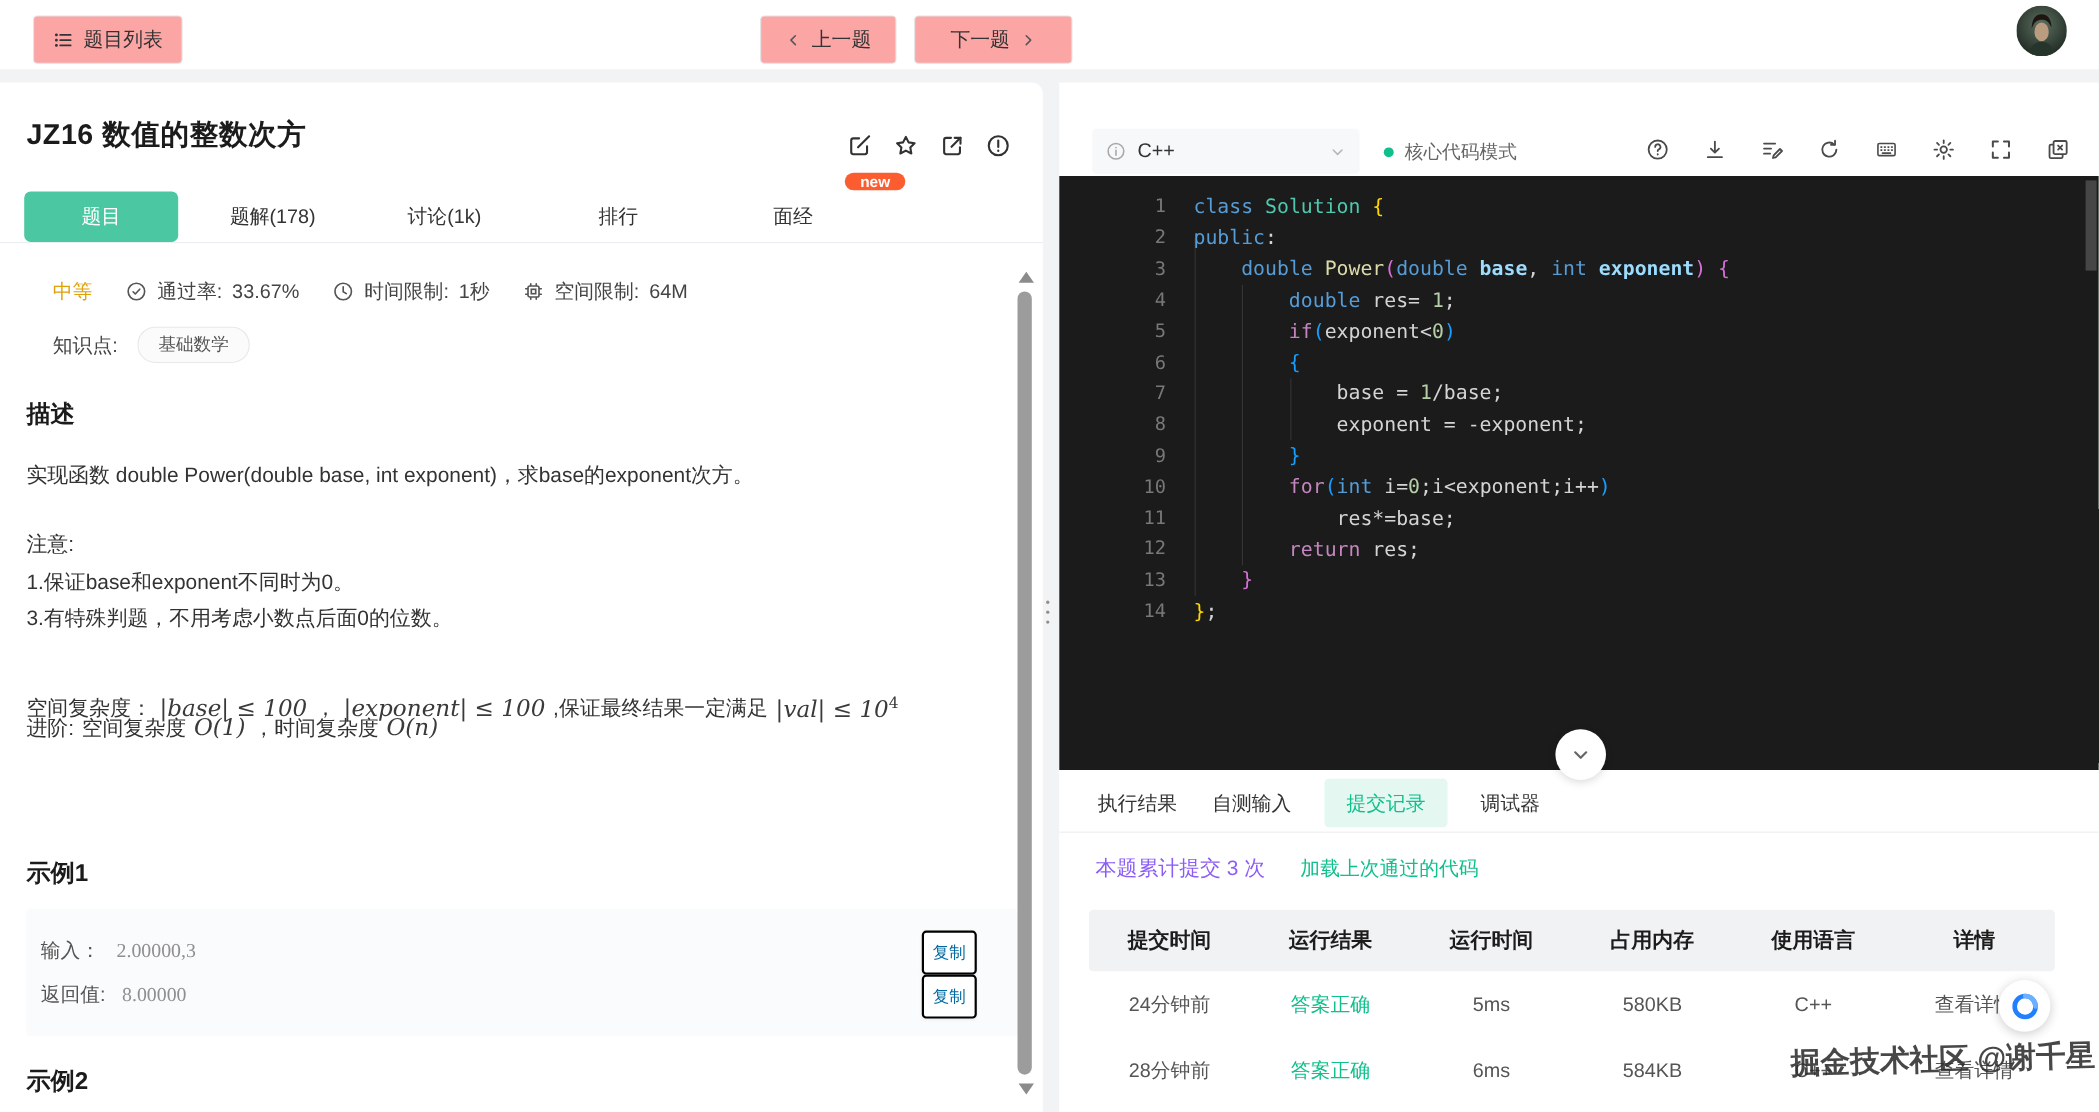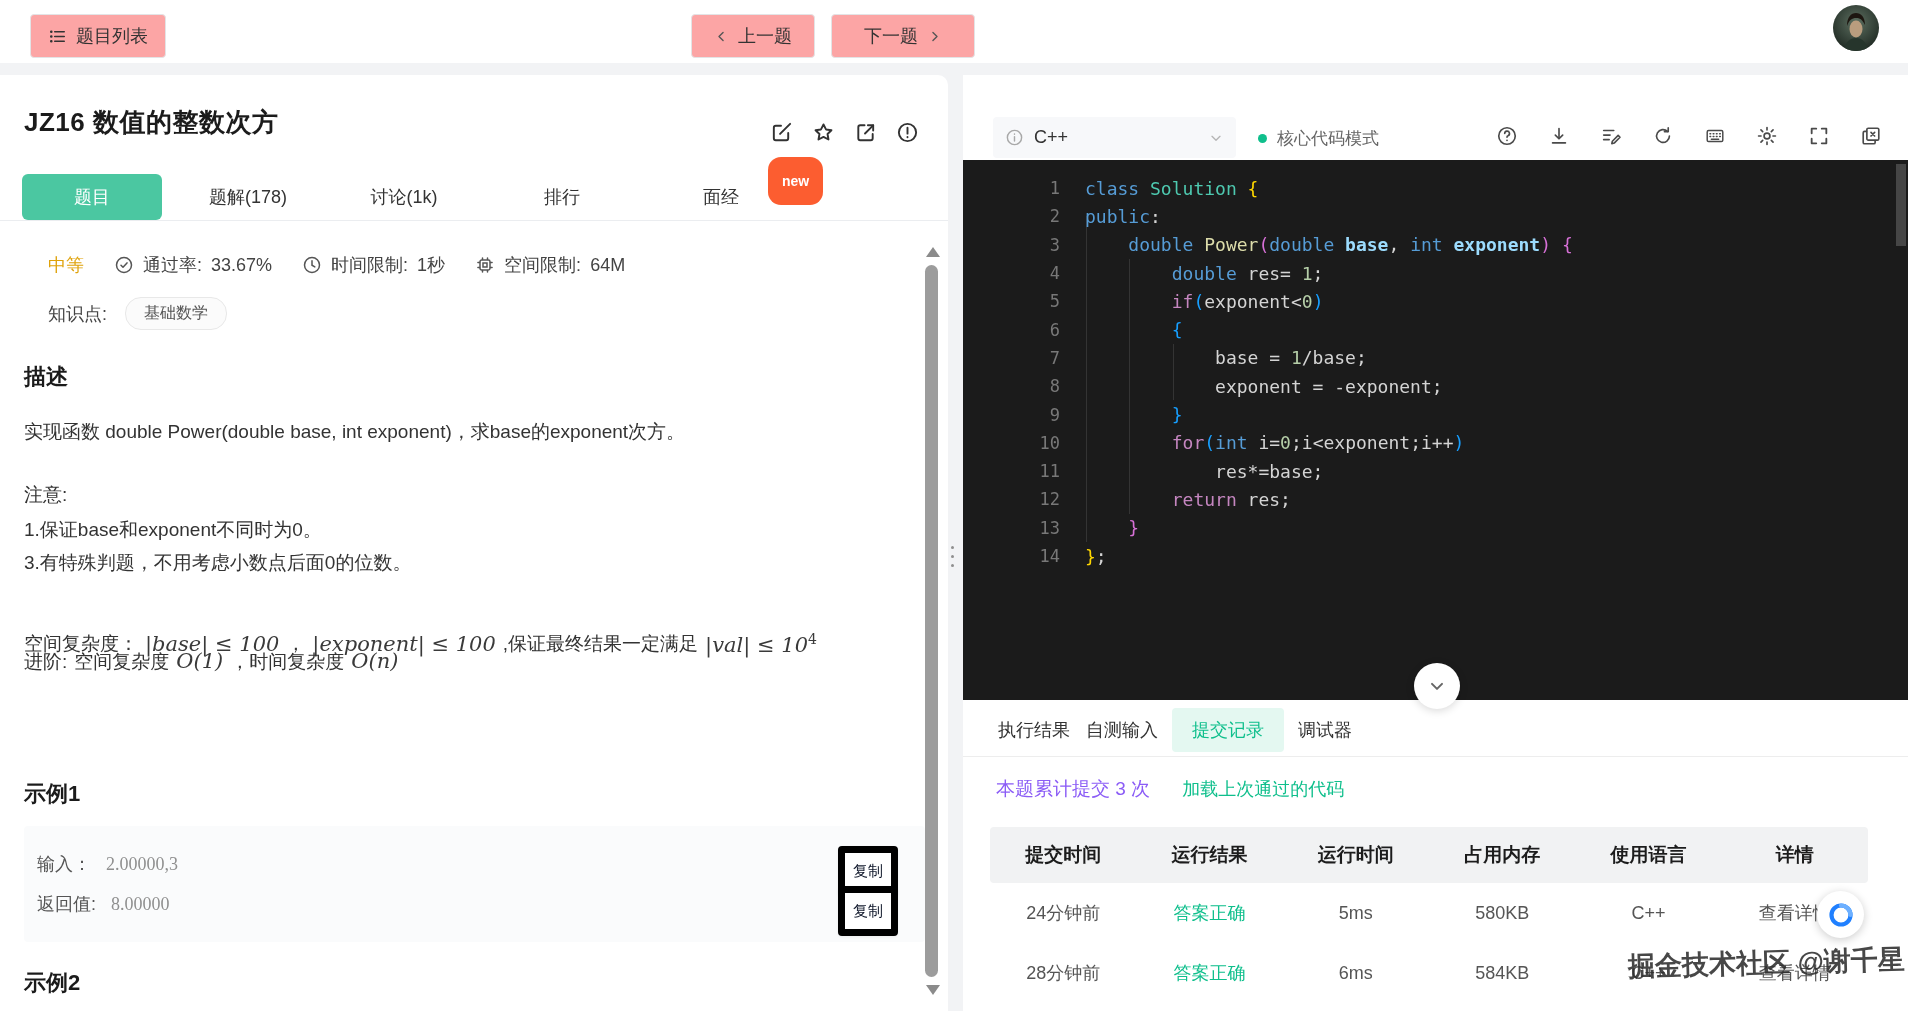--- a/index.html
+++ b/index.html
@@ -17,21 +17,21 @@
   .tb-next{left:831px;width:144px}
   .tb-btn .chev{color:#555}
   .avatar{position:absolute;left:1833px;top:5px;width:46px;height:46px;border-radius:50%;overflow:hidden;cursor:pointer}
 
   
   .left-card{position:absolute;left:0;top:75px;width:948px;height:936px;background:#fff;border-radius:0 10px 0 0}
   .ptitle{position:absolute;left:24px;top:30px;font-size:26px;font-weight:bold;color:#1b1b1b;letter-spacing:.5px}
   .action-icons{position:absolute;left:770px;top:46px;display:flex;gap:19px;color:#323232}
   .action-icons .aicon{cursor:pointer}
   .new-badge{position:absolute;left:768px;top:82px;background:#fc5d30;color:#fff;font-size:14px;
-             font-weight:bold;padding:16px 14px;border-radius:13px}
+             font-weight:bold;padding:0 14px;border-radius:13px}
   .ptabs{position:absolute;left:0;top:99px;width:100%;height:46px}
   .ptab{position:absolute;top:0;height:46px;display:flex;align-items:center;justify-content:center;
         font-size:18px;color:#333;cursor:pointer}
   .ptab:nth-child(1){left:22px;width:140px}
   .ptab:nth-child(2){left:178px;width:140px}
   .ptab:nth-child(3){left:334px;width:140px}
   .ptab:nth-child(4){left:492px;width:140px}
   .ptab:nth-child(5){left:651px;width:140px}
   .ptab.active{background:#4bc7a1;color:#fff;border-radius:6px}
   .tab-divider{position:absolute;left:0;top:145px;width:100%;height:1px;background:#ebedf0}
@@ -51,22 +51,22 @@
   .math-line{position:absolute;left:24px;top:556px;font-size:19px;color:#333;display:flex;align-items:center;gap:7px}
   .math{font-family:"DejaVu Serif",serif;font-style:italic;font-size:21px;color:#3a3a3a}
   .math sup{font-size:14px;font-style:normal}
   .adv-line{position:absolute;left:24px;top:574px;font-size:19px;color:#333;display:flex;align-items:flex-start;gap:7px}
   #h-ex1{top:704px}
   #h-ex2{top:893px}
   .ex-box{position:absolute;left:24px;top:751px;width:901px;height:116px;background:#fafbfc;border-radius:4px}
   .ex-row{position:absolute;left:13px;height:24px;display:flex;align-items:center;font-size:18px;color:#555}
   .ex-row1{top:26px}.ex-row2{top:66px}
   .ex-val{font-family:Liberation Serif, serif;color:#8f8f8f;margin-left:15px;font-size:18px}
-  .copy-btn{position:absolute;left:814px;width:46px;height:36px;background:#fff;border:7px solid #000000;
-            border-radius:4px;font-size:15px;color:#0f172a;display:flex;align-items:center;justify-content:center;
+  .copy-btn{position:absolute;left:814px;width:46px;height:36px;background:#fff;border:2px solid #000000;
+            border-radius:4px;font-size:15px;color:#0369a1;display:flex;align-items:center;justify-content:center;
             box-shadow:0 1px 3px rgba(0,0,0,.06);cursor:pointer}
   .copy1{top:20px}.copy2{top:60px}
 
   
   .tri-up{width:0;height:0;border-left:7px solid transparent;border-right:7px solid transparent;border-bottom:10px solid #8b8b8b}
   .tri-down{width:0;height:0;border-left:7px solid transparent;border-right:7px solid transparent;border-top:10px solid #8b8b8b}
   .lsb-up{position:absolute;left:926px;top:172px}
   .lsb-thumb{position:absolute;left:925px;top:190px;width:13px;height:712px;background:#9c9c9c;border-radius:7px}
   .lsb-down{position:absolute;left:926px;top:910px}
 
@@ -98,21 +98,21 @@
   .g0{left:123px;top:56px;height:326px}
   .g1{left:166px;top:99px;height:255px}
   .g2{left:210px;top:184px;height:56px}
   .ed-scroll{position:absolute;right:2px;top:4px;width:10px;height:82px;background:#464646}
 
   .collapse-btn{position:absolute;left:451px;top:588px;width:46px;height:46px;border-radius:50%;background:#fff;
                 box-shadow:0 2px 8px rgba(0,0,0,.15);display:flex;align-items:center;justify-content:center;
                 color:#666;cursor:pointer;z-index:3}
 
   .console{position:absolute;left:0;top:625px;width:945px;height:311px;background:#fff}
-  .console-tabs{position:absolute;left:33px;top:8px;display:flex;align-items:center;gap:12px;font-size:18px;color:#333}
+  .console-tabs{position:absolute;left:33px;top:8px;display:flex;align-items:center;gap:28px;font-size:18px;color:#333}
   .ctab{padding:10px 2px;cursor:pointer}
   .ctab.active{background:#e4f8f1;color:#0fbf8c;border-radius:4px;padding:10px 20px}
   .console-actions{position:absolute;right:29px;top:8px;display:flex;align-items:center;gap:26px}
   .bug{color:#2f2f2f;cursor:pointer}
   .act-btn{height:40px;border:none;border-radius:4px;font-size:18px;display:flex;align-items:center;cursor:pointer;
            font-family:"Liberation Sans","DejaVu Sans",sans-serif}
   .run{background:#f3f4f6;color:#333;padding:0 23px}
   .submit{background:#e4f8f1;color:#0fbf8c;padding:0 21px}
   .console-divider{position:absolute;left:0;top:56px;width:100%;height:1px;background:#ededed}
   .summary{position:absolute;left:33px;top:76px;display:flex;align-items:center;gap:32px}

